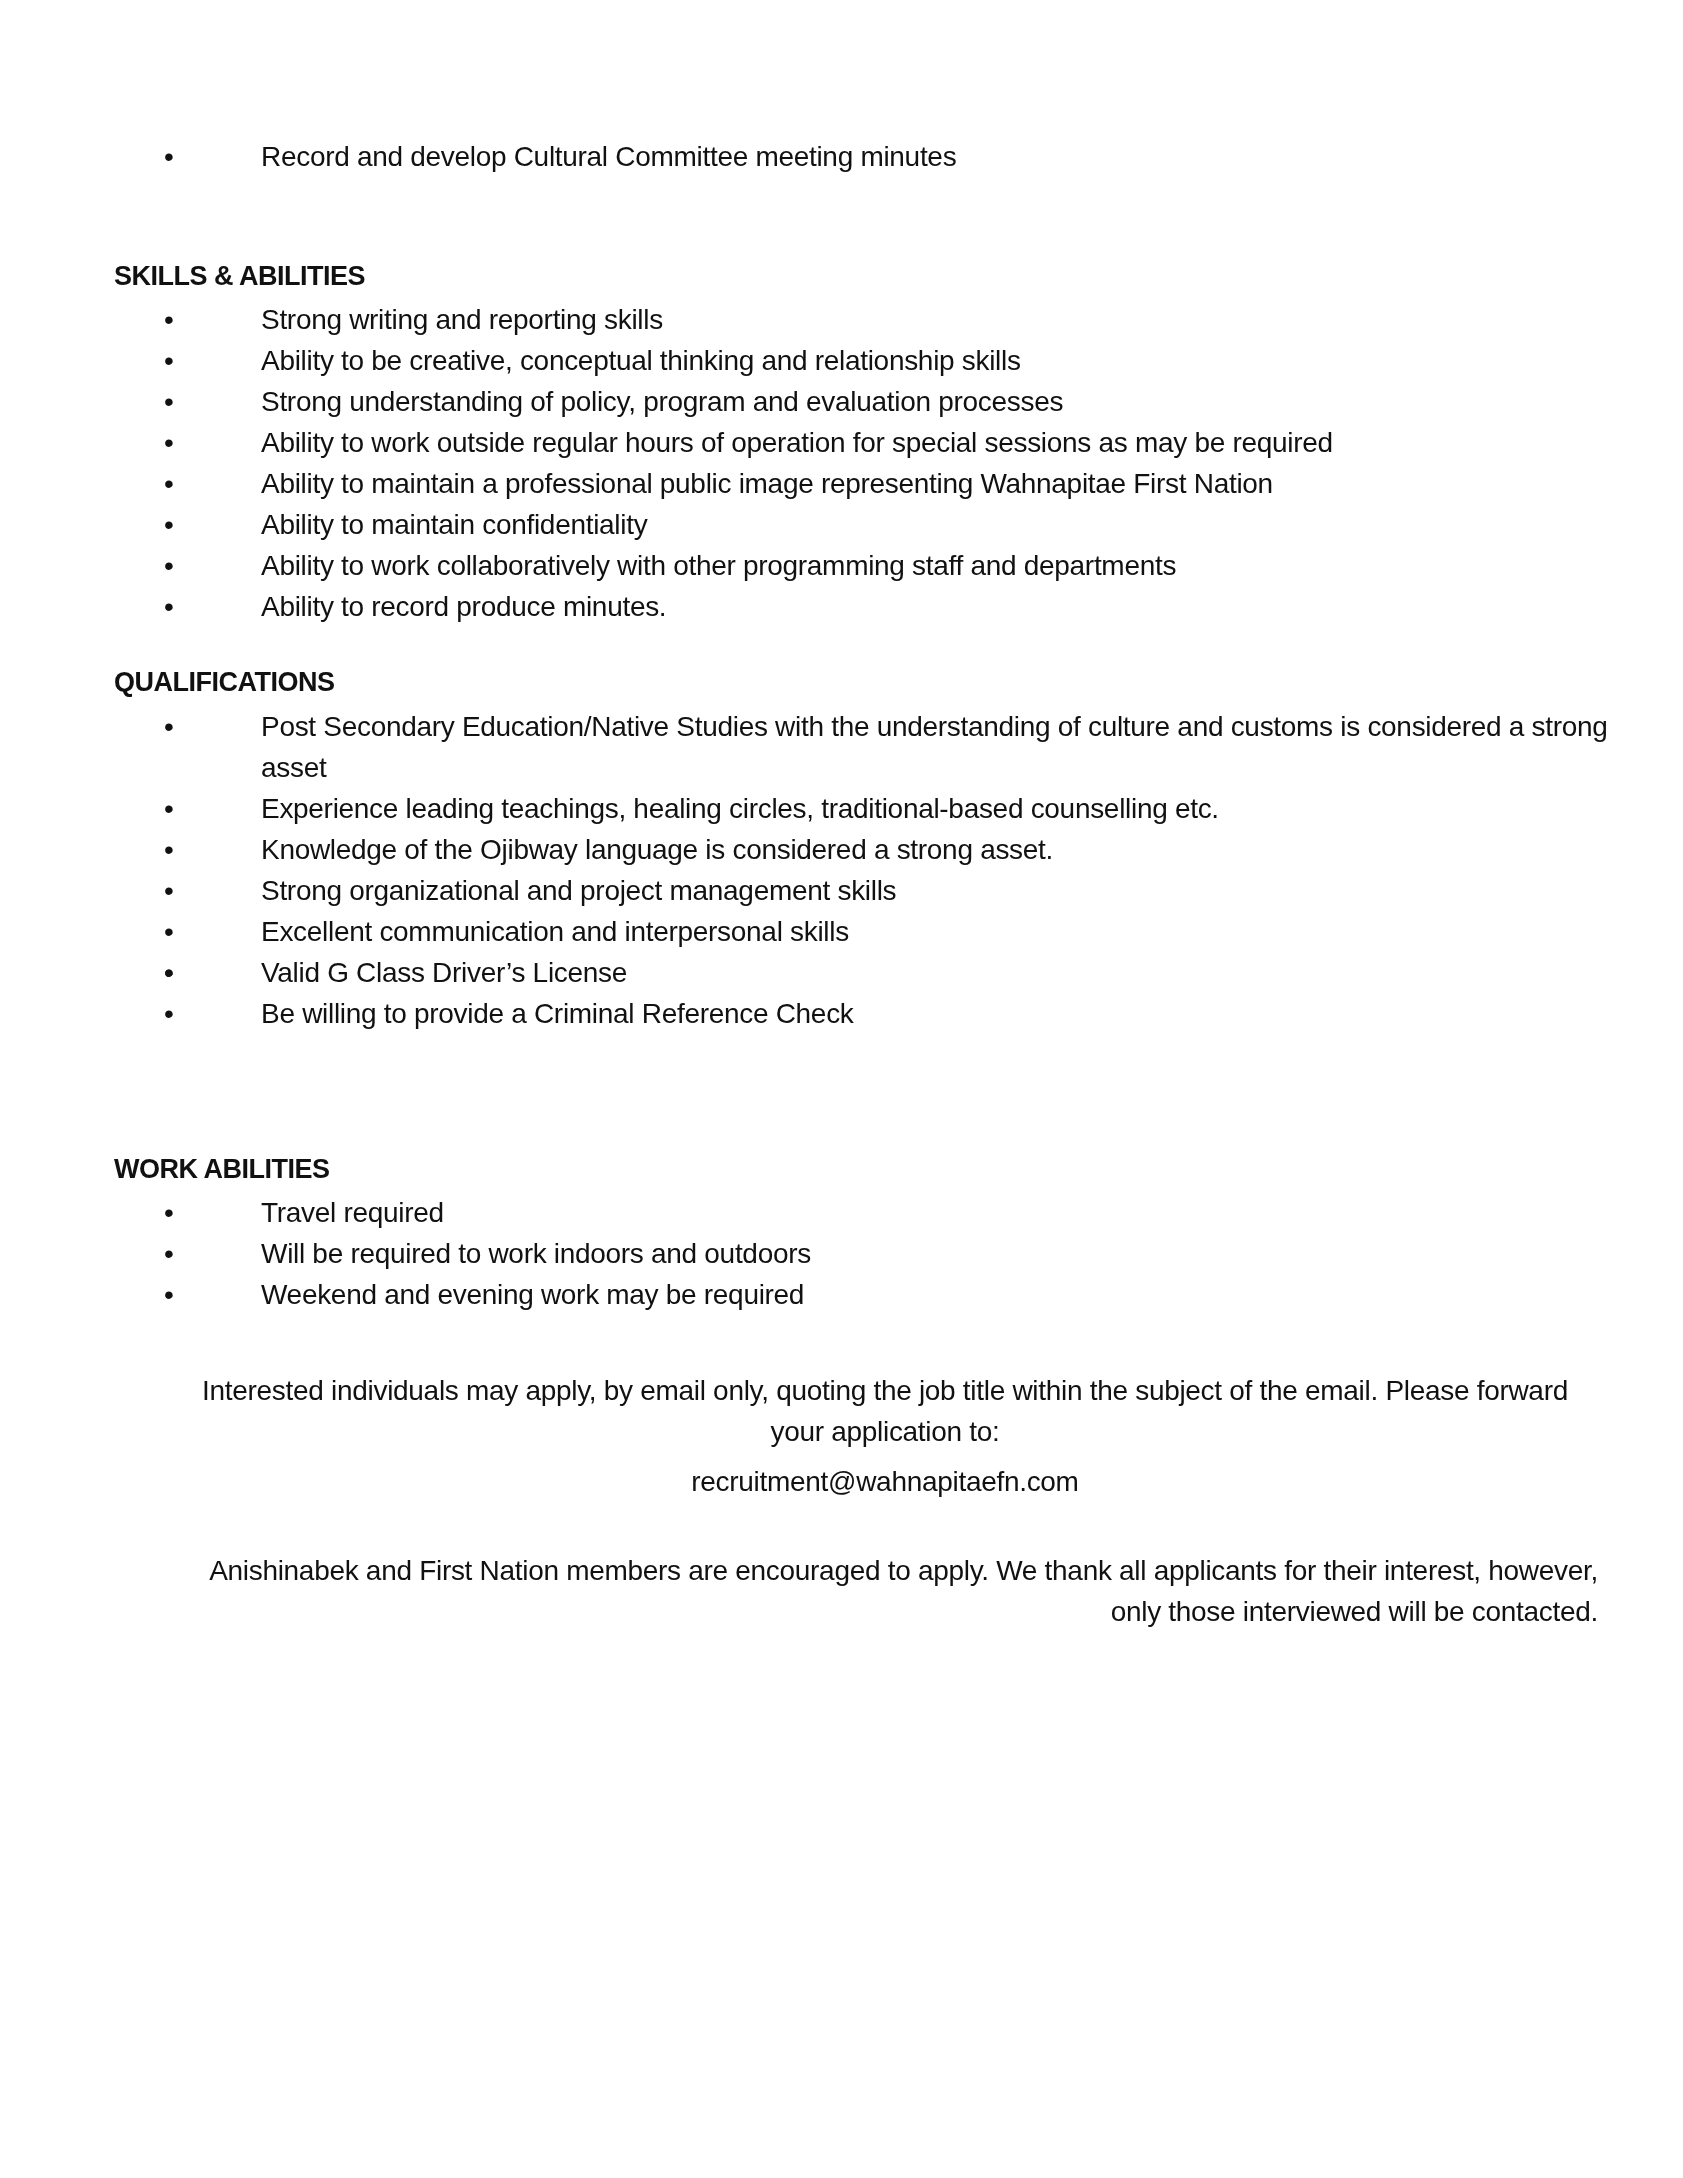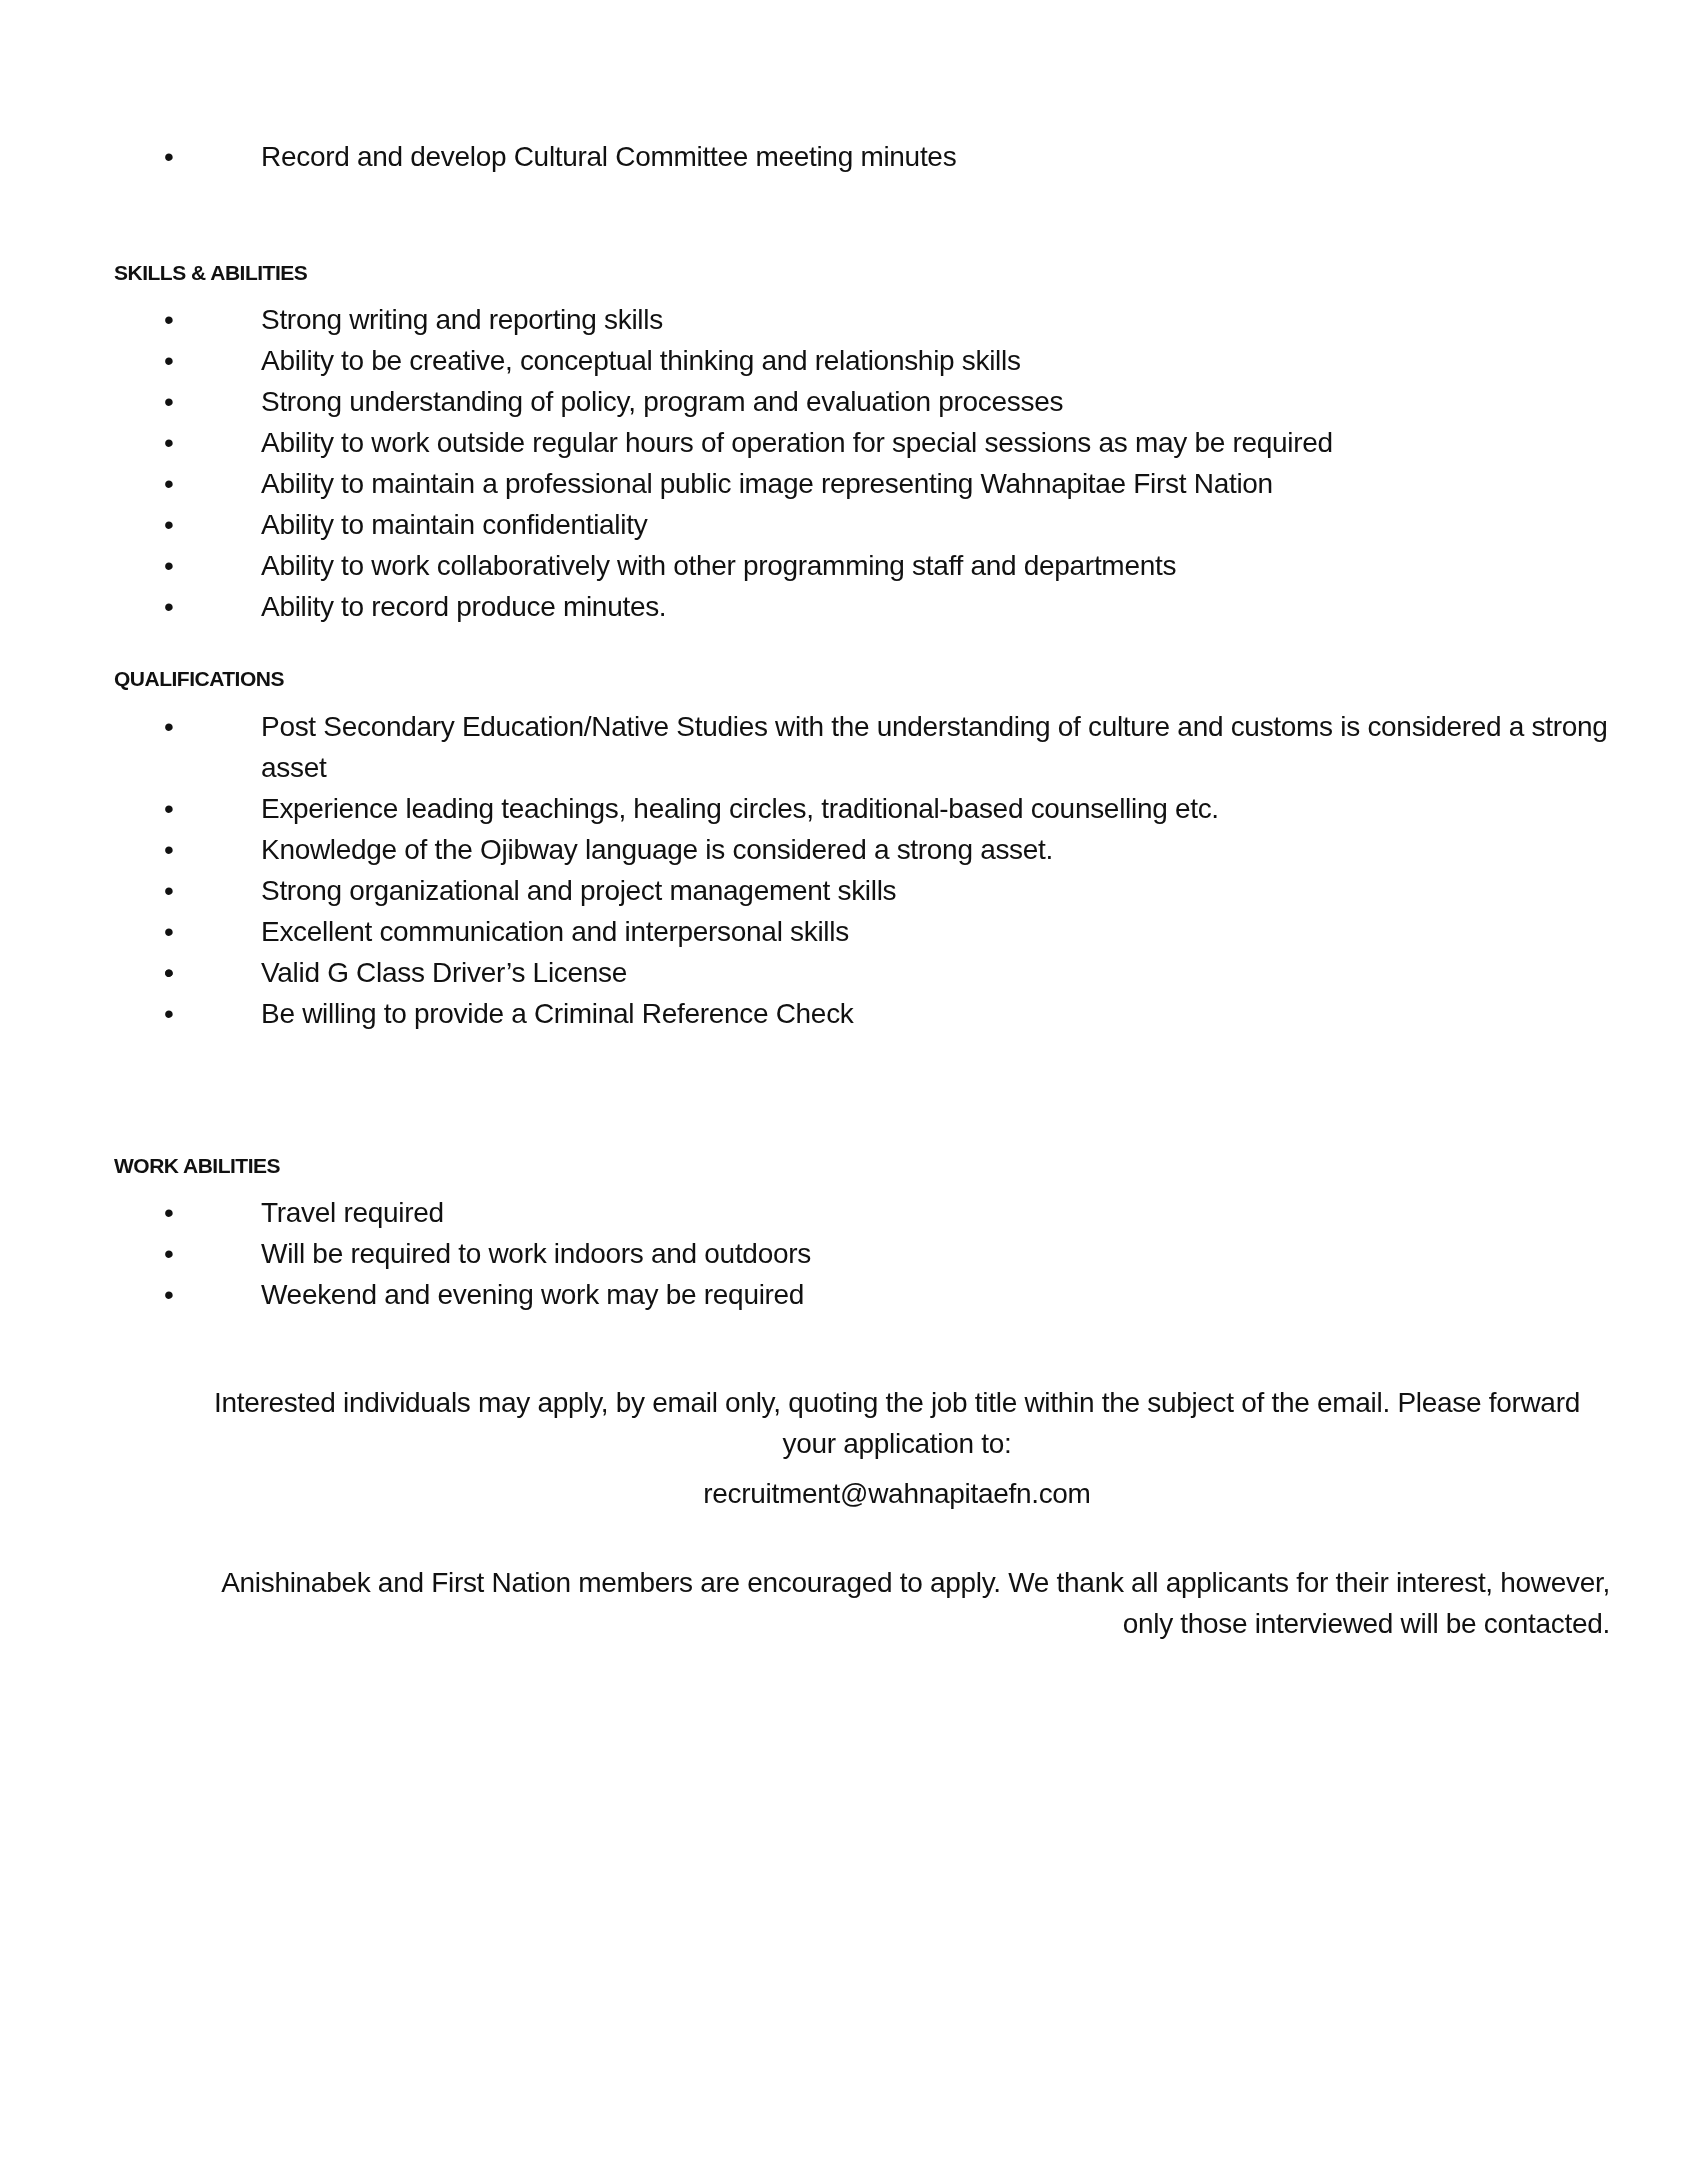--- a/index.html
+++ b/index.html
@@ -1,23 +1,23 @@
 <!DOCTYPE html>
 <html><head>
 <meta charset="utf-8">
 <style>
   html, body { margin: 0; padding: 0; background: #ffffff; }
   body { width: 1683px; height: 2178px; position: relative; overflow: hidden;
          font-family: "Liberation Sans", sans-serif; color: #111; }
   .page { position: absolute; left: 0; top: 0; width: 1683px; height: 2178px; }
-  .heading { position: absolute; left: 114px; font-size: 21px; font-weight: bold; letter-spacing: -0.5px; margin: 0; }
+  .heading { position: absolute; left: 114px; font-size: 27px; font-weight: bold; letter-spacing: -0.5px; margin: 0; }
   ul.list { position: absolute; left: 0; margin: 0; padding: 0; list-style: none; width: 1683px; }
   ul.list li { position: relative; padding-left: 261px; font-size: 28px; line-height: 41px; width: 1366px; letter-spacing: -0.3px; }
   ul.list li .bullet { position: absolute; left: 164px; top: 0; font-size: 28px; }
-  .center { position: absolute; left: 168px; width: 1426px; text-align: center; font-size: 28px; line-height: 41px; letter-spacing: -0.3px; margin: 16px; }
+  .center { position: absolute; left: 168px; width: 1426px; text-align: center; font-size: 28px; line-height: 41px; letter-spacing: -0.3px; margin: 4px; }
 </style>
 </head>
 <body>
 
 <div class="page">
 
   <ul class="list" style="top:136px;">
     <li><span class="bullet">•</span><span>Record and develop Cultural Committee meeting minutes</span></li>
   </ul>
 

